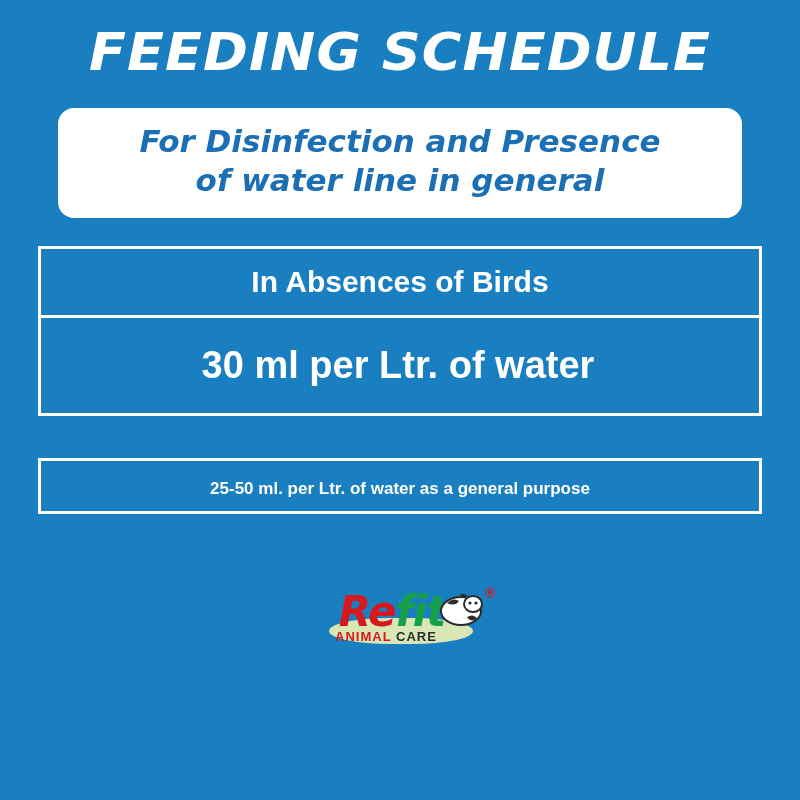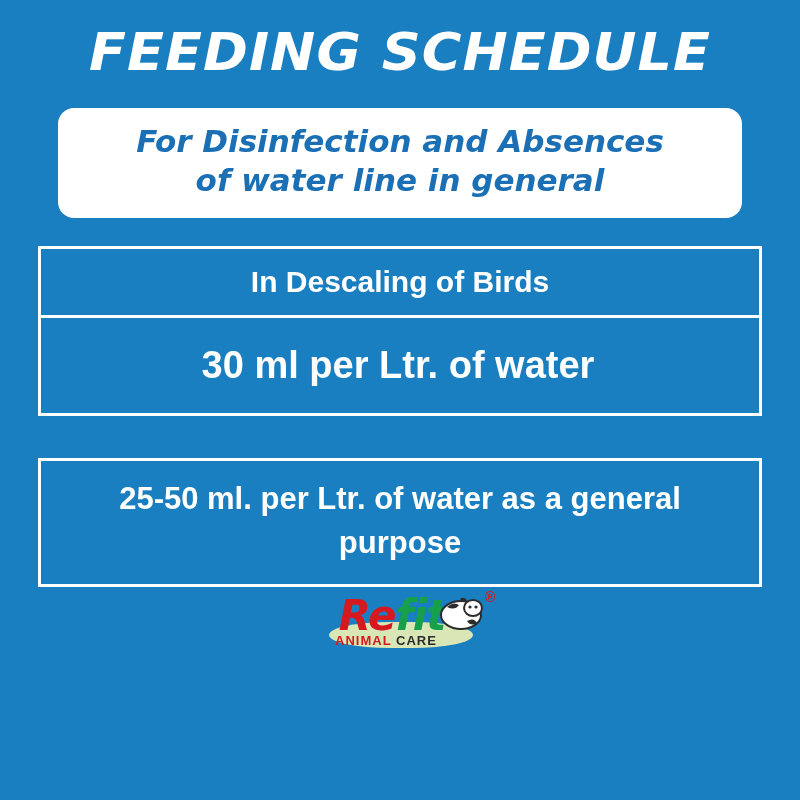--- a/index.html
+++ b/index.html
@@ -74,23 +74,23 @@
   }
   .panel-body {
     text-align: center;
     color: #ffffff;
     padding: 26px 14px 26px 10px;
     font-weight: bold;
     font-size: 38px;
     font-family: "Liberation Sans", sans-serif;
   }
   .panel-body.small {
-    font-size: 31px;
+    font-size: 17px;
     line-height: 1.45;
-    padding: 16px 16px 18px 16px;
+    padding: 16px 16px 10px 16px;
   }
   .logo-wrap {
     margin-top: auto;
     margin-bottom: 20px;
     display: flex;
     align-items: center;
     justify-content: center;
     height: 78px;
     position: relative;
   }
@@ -153,26 +153,26 @@
   }
 </style>
 </head>
 <body>
 
 <div class="poster">
 
   <div class="title">FEEDING SCHEDULE</div>
 
   <div class="subtitle-box">
-    <div class="subtitle-line">For Disinfection and Absences</div>
+    <div class="subtitle-line">For Disinfection and Presence</div>
     <div class="subtitle-line">of water line in general</div>
   </div>
 
   <div class="panel">
-    <div class="panel-head">In Descaling of Birds</div>
+    <div class="panel-head">In Absences of Birds</div>
     <div class="panel-body">30 ml per Ltr. of water</div>
   </div>
 
   <div class="panel second">
     <div class="panel-body small">
       <div>25-50 ml. per Ltr. of water as a general purpose</div>
     </div>
   </div>
 
   <div class="logo-wrap">

